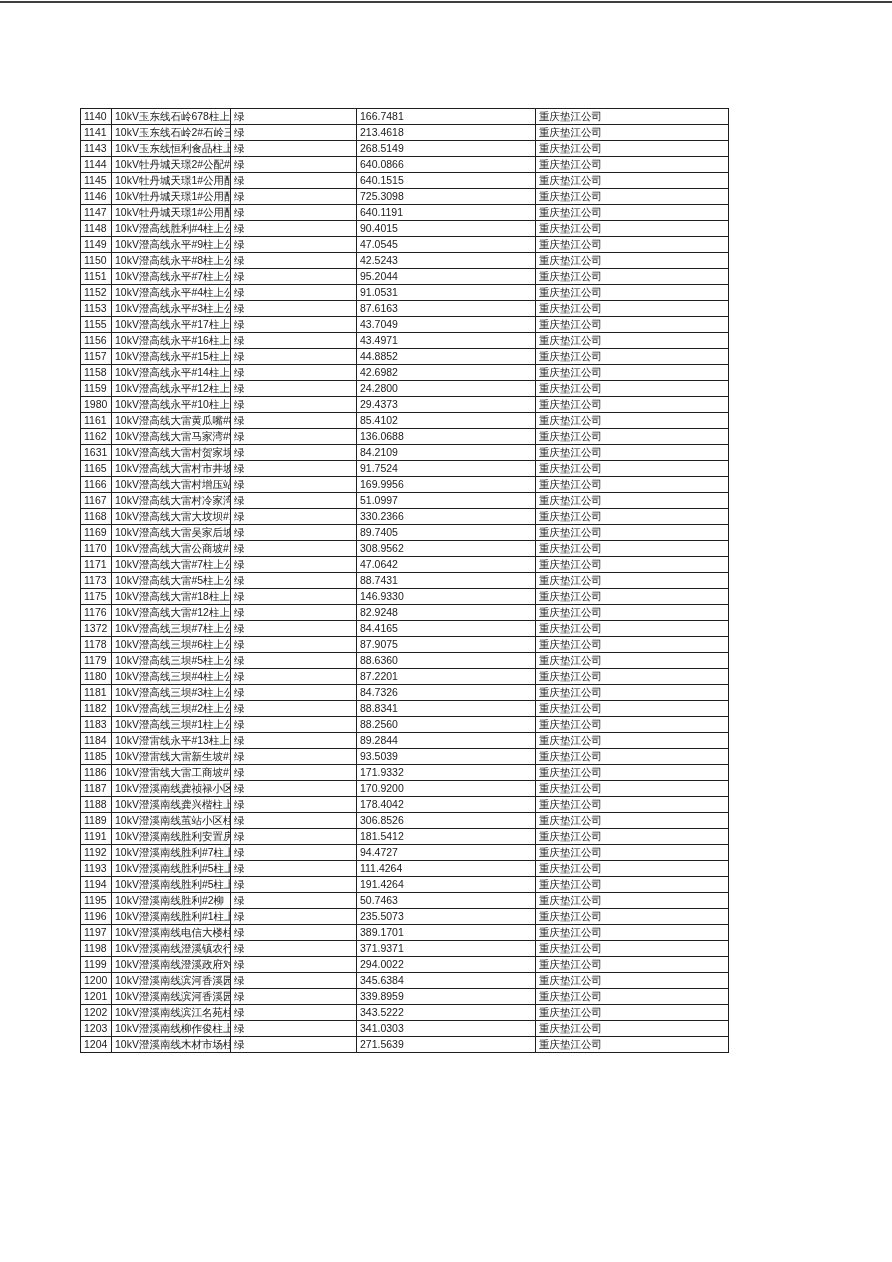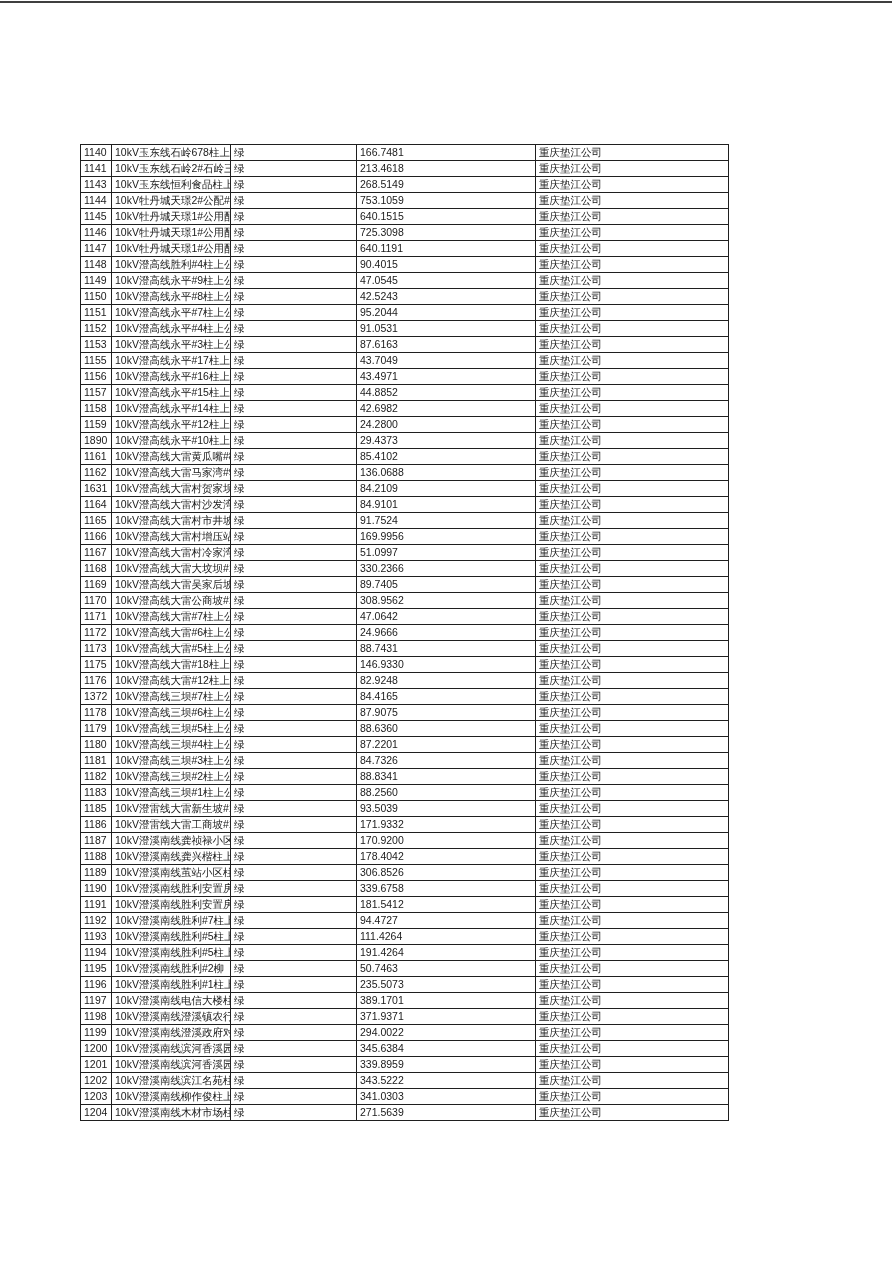--- a/index.html
+++ b/index.html
@@ -13,21 +13,20 @@
   .top-edge-line {
     position:absolute; left:0; top:1px;
     width:892px; height:2px;
     background:#3f3f3f;
   }
   table.grid {
     position:absolute; left:80px; top:108px;
     border-collapse:collapse;
     table-layout:fixed;
     width:648px;
-    margin-top:36px;
   }
   table.grid td {
     border:1px solid #1f1f1f;
     height:15px;
     padding:0 0 0 3px;
     vertical-align:middle;
     overflow:hidden;
     white-space:nowrap;
     font-size:10.5px;
     line-height:15px;
@@ -77,21 +76,21 @@
         <td class="col-num"><span>1143</span></td>
         <td class="col-name"><span>10kV玉东线恒利食品柱上</span></td>
         <td class="col-status"><span>绿</span></td>
         <td class="col-value"><span>268.5149</span></td>
         <td class="col-company"><span>重庆垫江公司</span></td>
       </tr>
       <tr>
         <td class="col-num"><span>1144</span></td>
         <td class="col-name"><span>10kV牡丹城天璟2#公配#</span></td>
         <td class="col-status"><span>绿</span></td>
-        <td class="col-value"><span>753.1059</span></td>
+        <td class="col-value"><span>640.0866</span></td>
         <td class="col-company"><span>重庆垫江公司</span></td>
       </tr>
       <tr>
         <td class="col-num"><span>1145</span></td>
         <td class="col-name"><span>10kV牡丹城天璟1#公用配</span></td>
         <td class="col-status"><span>绿</span></td>
         <td class="col-value"><span>640.1515</span></td>
         <td class="col-company"><span>重庆垫江公司</span></td>
       </tr>
       <tr>
@@ -179,21 +178,21 @@
         <td class="col-company"><span>重庆垫江公司</span></td>
       </tr>
       <tr>
         <td class="col-num"><span>1159</span></td>
         <td class="col-name"><span>10kV澄高线永平#12柱上</span></td>
         <td class="col-status"><span>绿</span></td>
         <td class="col-value"><span>24.2800</span></td>
         <td class="col-company"><span>重庆垫江公司</span></td>
       </tr>
       <tr>
-        <td class="col-num"><span>1890</span></td>
+        <td class="col-num"><span>1980</span></td>
         <td class="col-name"><span>10kV澄高线永平#10柱上</span></td>
         <td class="col-status"><span>绿</span></td>
         <td class="col-value"><span>29.4373</span></td>
         <td class="col-company"><span>重庆垫江公司</span></td>
       </tr>
       <tr>
         <td class="col-num"><span>1161</span></td>
         <td class="col-name"><span>10kV澄高线大雷黄瓜嘴#8</span></td>
         <td class="col-status"><span>绿</span></td>
         <td class="col-value"><span>85.4102</span></td>
@@ -207,27 +206,20 @@
         <td class="col-company"><span>重庆垫江公司</span></td>
       </tr>
       <tr>
         <td class="col-num"><span>1631</span></td>
         <td class="col-name"><span>10kV澄高线大雷村贺家坝</span></td>
         <td class="col-status"><span>绿</span></td>
         <td class="col-value"><span>84.2109</span></td>
         <td class="col-company"><span>重庆垫江公司</span></td>
       </tr>
       <tr>
-        <td class="col-num"><span>1164</span></td>
-        <td class="col-name"><span>10kV澄高线大雷村沙发湾</span></td>
-        <td class="col-status"><span>绿</span></td>
-        <td class="col-value"><span>84.9101</span></td>
-        <td class="col-company"><span>重庆垫江公司</span></td>
-      </tr>
-      <tr>
         <td class="col-num"><span>1165</span></td>
         <td class="col-name"><span>10kV澄高线大雷村市井坡</span></td>
         <td class="col-status"><span>绿</span></td>
         <td class="col-value"><span>91.7524</span></td>
         <td class="col-company"><span>重庆垫江公司</span></td>
       </tr>
       <tr>
         <td class="col-num"><span>1166</span></td>
         <td class="col-name"><span>10kV澄高线大雷村增压站</span></td>
         <td class="col-status"><span>绿</span></td>
@@ -263,27 +255,20 @@
         <td class="col-company"><span>重庆垫江公司</span></td>
       </tr>
       <tr>
         <td class="col-num"><span>1171</span></td>
         <td class="col-name"><span>10kV澄高线大雷#7柱上公</span></td>
         <td class="col-status"><span>绿</span></td>
         <td class="col-value"><span>47.0642</span></td>
         <td class="col-company"><span>重庆垫江公司</span></td>
       </tr>
       <tr>
-        <td class="col-num"><span>1172</span></td>
-        <td class="col-name"><span>10kV澄高线大雷#6柱上公</span></td>
-        <td class="col-status"><span>绿</span></td>
-        <td class="col-value"><span>24.9666</span></td>
-        <td class="col-company"><span>重庆垫江公司</span></td>
-      </tr>
-      <tr>
         <td class="col-num"><span>1173</span></td>
         <td class="col-name"><span>10kV澄高线大雷#5柱上公</span></td>
         <td class="col-status"><span>绿</span></td>
         <td class="col-value"><span>88.7431</span></td>
         <td class="col-company"><span>重庆垫江公司</span></td>
       </tr>
       <tr>
         <td class="col-num"><span>1175</span></td>
         <td class="col-name"><span>10kV澄高线大雷#18柱上</span></td>
         <td class="col-status"><span>绿</span></td>
@@ -340,20 +325,27 @@
         <td class="col-company"><span>重庆垫江公司</span></td>
       </tr>
       <tr>
         <td class="col-num"><span>1183</span></td>
         <td class="col-name"><span>10kV澄高线三坝#1柱上公</span></td>
         <td class="col-status"><span>绿</span></td>
         <td class="col-value"><span>88.2560</span></td>
         <td class="col-company"><span>重庆垫江公司</span></td>
       </tr>
       <tr>
+        <td class="col-num"><span>1184</span></td>
+        <td class="col-name"><span>10kV澄雷线永平#13柱上</span></td>
+        <td class="col-status"><span>绿</span></td>
+        <td class="col-value"><span>89.2844</span></td>
+        <td class="col-company"><span>重庆垫江公司</span></td>
+      </tr>
+      <tr>
         <td class="col-num"><span>1185</span></td>
         <td class="col-name"><span>10kV澄雷线大雷新生坡#1</span></td>
         <td class="col-status"><span>绿</span></td>
         <td class="col-value"><span>93.5039</span></td>
         <td class="col-company"><span>重庆垫江公司</span></td>
       </tr>
       <tr>
         <td class="col-num"><span>1186</span></td>
         <td class="col-name"><span>10kV澄雷线大雷工商坡#1</span></td>
         <td class="col-status"><span>绿</span></td>
@@ -372,27 +364,20 @@
         <td class="col-name"><span>10kV澄溪南线龚兴楷柱上</span></td>
         <td class="col-status"><span>绿</span></td>
         <td class="col-value"><span>178.4042</span></td>
         <td class="col-company"><span>重庆垫江公司</span></td>
       </tr>
       <tr>
         <td class="col-num"><span>1189</span></td>
         <td class="col-name"><span>10kV澄溪南线茧站小区柱</span></td>
         <td class="col-status"><span>绿</span></td>
         <td class="col-value"><span>306.8526</span></td>
-        <td class="col-company"><span>重庆垫江公司</span></td>
-      </tr>
-      <tr>
-        <td class="col-num"><span>1190</span></td>
-        <td class="col-name"><span>10kV澄溪南线胜利安置房</span></td>
-        <td class="col-status"><span>绿</span></td>
-        <td class="col-value"><span>339.6758</span></td>
         <td class="col-company"><span>重庆垫江公司</span></td>
       </tr>
       <tr>
         <td class="col-num"><span>1191</span></td>
         <td class="col-name"><span>10kV澄溪南线胜利安置房</span></td>
         <td class="col-status"><span>绿</span></td>
         <td class="col-value"><span>181.5412</span></td>
         <td class="col-company"><span>重庆垫江公司</span></td>
       </tr>
       <tr>

